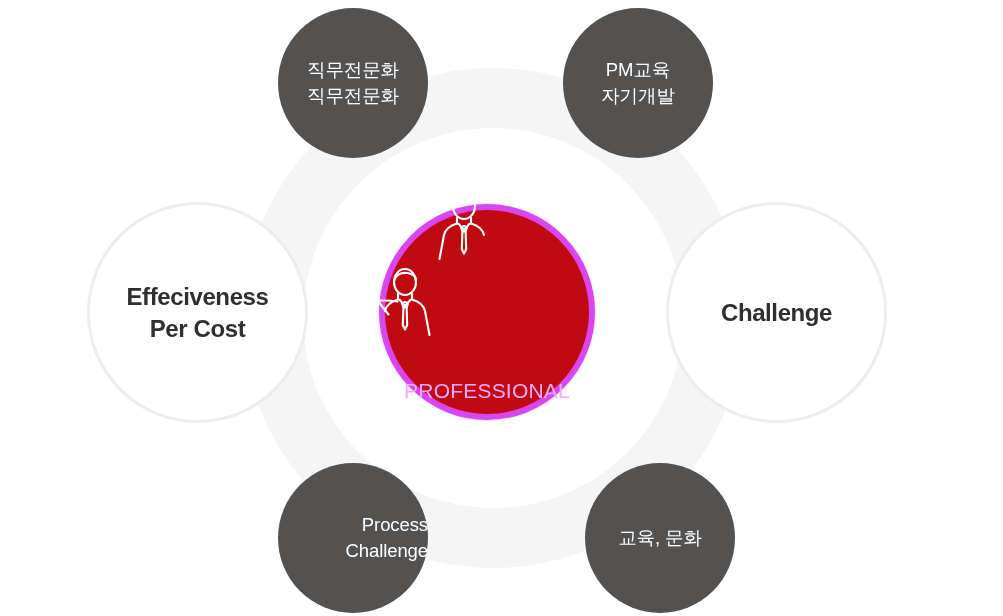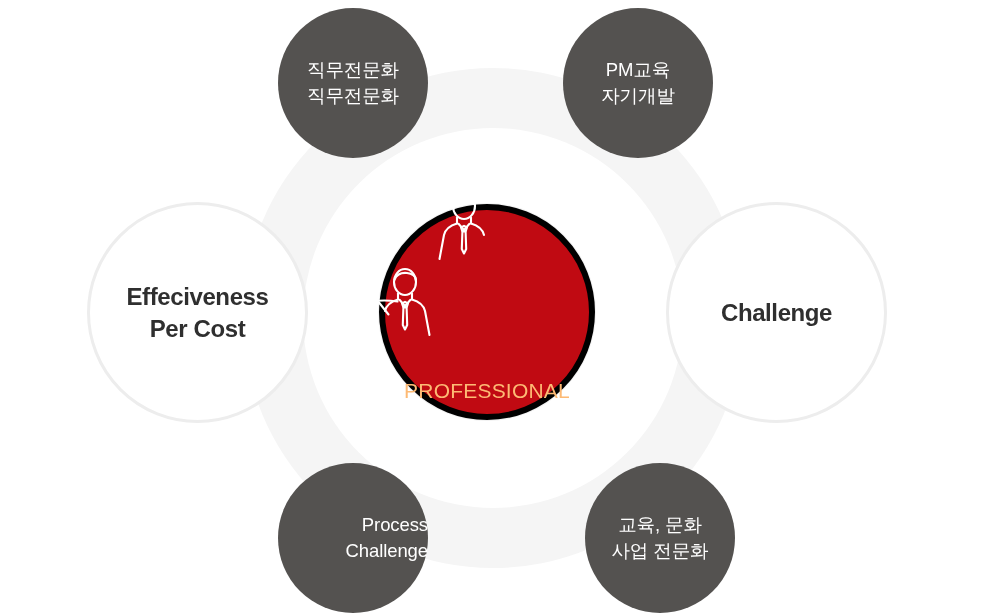--- a/index.html
+++ b/index.html
@@ -60,22 +60,22 @@
     color: #2f2f2f;
     font-size: 24px;
     line-height: 1.3;
     font-weight: 700;
     letter-spacing: -0.4px;
   }
 
   
   .node-center {
     background: #c00a12;
-    color: #fdba74;
-    border: 6px solid #000000;
+    color: #f0abfc;
+    border: 6px solid #d946ef;
     box-shadow: 0 0 0 1px #f2f2f2;
   }
   .center-icon {
     display: block;
     margin-bottom: 6px;
   }
   .center-label {
     font-size: 21px;
     line-height: 1.33;
     font-weight: 400;
@@ -152,16 +152,15 @@
 
   </div>
 
   <div class="node node-dark" style="left:278px; top:463px; width:150px; height:150px;align-items:flex-end;">
     <span class="node-line">Process</span>
     <span class="node-line">Challenge</span>
   </div>
 
   <div class="node node-dark" style="left:585px; top:463px; width:150px; height:150px;">
     <span class="node-line">교육, 문화</span>
-    <span class="node-line">사업 전문화</span>
   </div>
 
 </div>
 
 </body></html>

